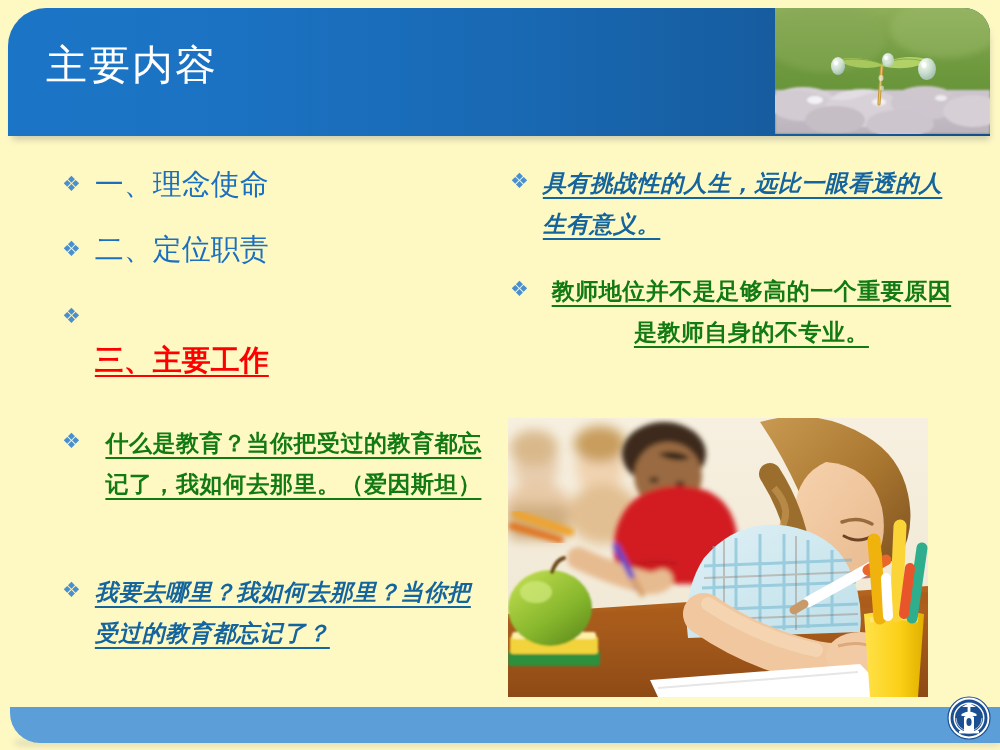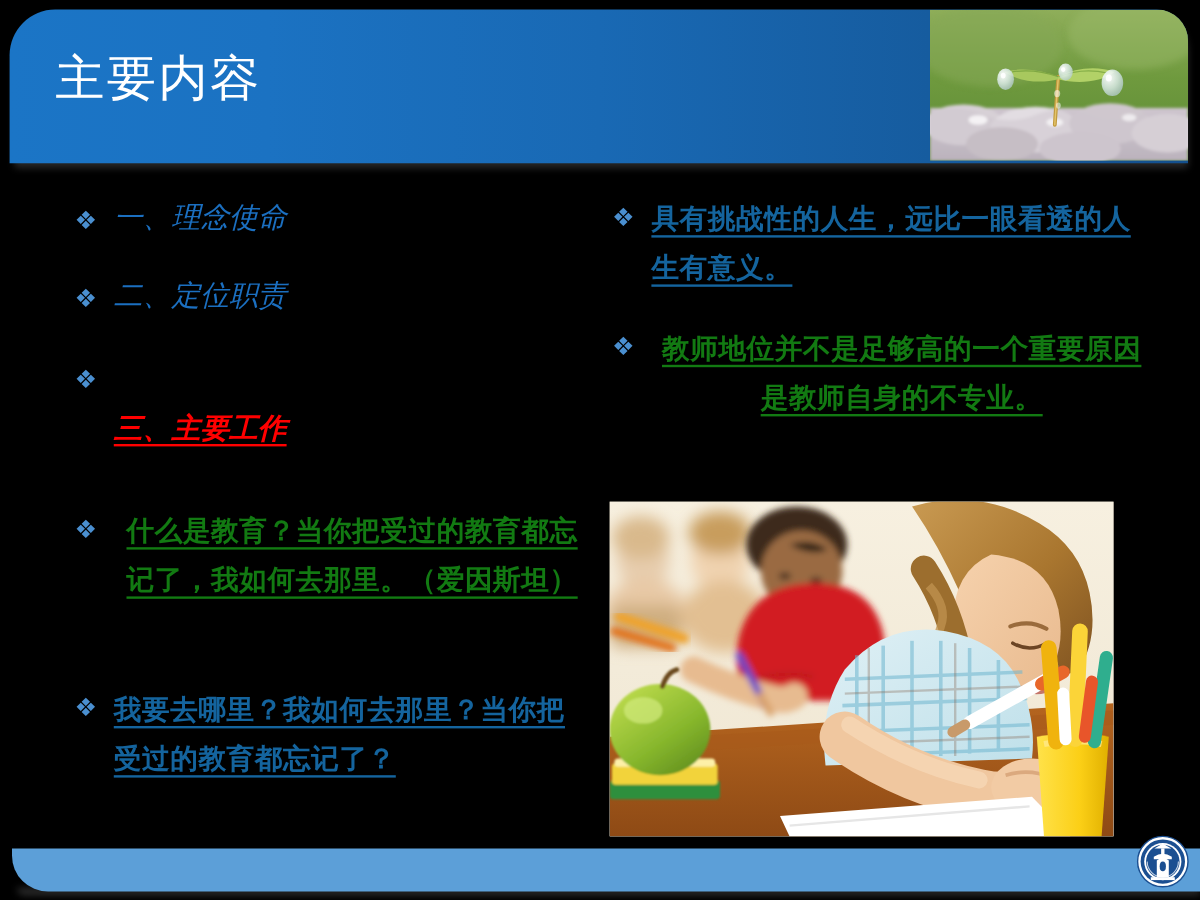--- a/index.html
+++ b/index.html
@@ -12,21 +12,21 @@
     height: 750px;
     position: relative;
     overflow: hidden;
     font-family: "Liberation Sans", "DejaVu Sans", sans-serif;
   }
 
   #slide {
     position: absolute;
     left: 0; top: 0;
     width: 1000px; height: 750px;
-    background: #000000;
+    background: #fef9c3;
     overflow: hidden;
   }
 
   
   .header-shadow {
     position: absolute;
     left: 12px; top: 14px;
     width: 978px; height: 126px;
     background: rgba(120,120,120,0.33);
     border-radius: 38px 28px 2px 2px;
@@ -107,45 +107,44 @@
     font-family: "DejaVu Sans", sans-serif;
     user-select: none;
   }
   .bullet-text {
     margin-left: 14px;
   }
 
   
   .toc-text {
     font-family: "DejaVu Sans", "Liberation Sans", sans-serif;
-    font-size: 24px;
+    font-size: 29px;
     line-height: 1.25;
     color: #1b6fc0;
     white-space: nowrap;
-    font-style: italic;
   }
   .toc-text.highlight {
     color: #ff0000;
     font-weight: bold;
     text-decoration: underline;
     text-underline-offset: 5px;
     margin-top: 44px;
   }
 
   
   .quote-text {
     font-family: "DejaVu Serif", "Liberation Serif", serif;
     font-weight: bold;
     font-size: 23px;
     line-height: 1.78;
     text-decoration: underline;
     text-underline-offset: 6px;
     letter-spacing: 0.5px;
   }
-  .c-blue  { color: #14649e; }
+  .c-blue  { color: #14649e; font-style: italic; }
   .c-green { color: #127a12; text-align: center; }
 
   
   #toc-1 { left: 62px;  top: 166px; }
   #toc-2 { left: 62px;  top: 231px; }
   #toc-3 { left: 62px;  top: 298px; }
 
   #rq-1  { left: 510px; top: 163px; width: 450px; }
   #rq-2  { left: 510px; top: 271px; width: 450px; }
 

